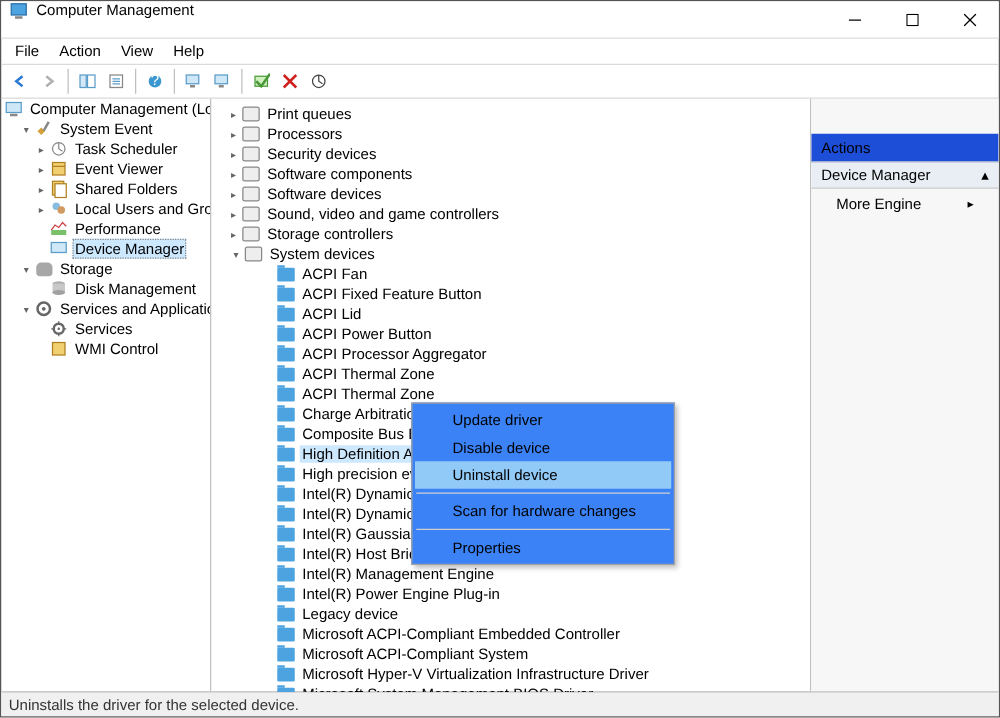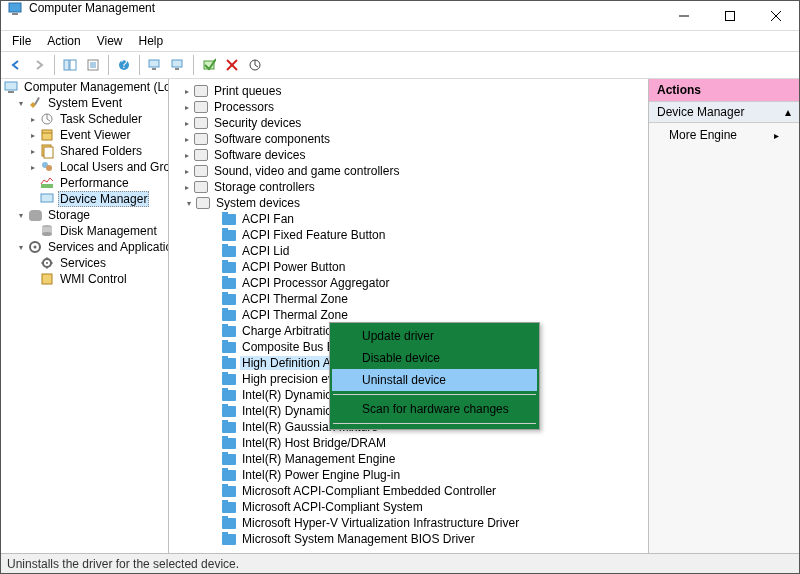--- a/index.html
+++ b/index.html
@@ -34,27 +34,27 @@
 
 .node { white-space: nowrap; }
 .row { display: flex; align-items: center; height: 16px; padding-left: 2px; }
 .expander { width: 12px; height: 12px; flex: 0 0 12px; display: flex; align-items: center; justify-content: center; font-size: 8px; color: #666; }
 .icon { width: 16px; height: 16px; flex: 0 0 16px; margin-right: 3px; display: flex; align-items: center; justify-content: center; }
 .label { padding: 0 2px; }
 .label.selected { background: #cce8ff; border: 1px dotted #888; padding: 0 1px; }
 .label.highlight { background: #cce8ff; min-width: 160px; }
 
 
-.actions-header { background: #f9a8d4; border-bottom: 1px solid #ccc; padding: 4px 8px; font-weight: 700; }
+.actions-header { background: #1d4ed8; border-bottom: 1px solid #ccc; padding: 4px 8px; font-weight: 400; margin-top: 28px; }
 .actions-section { background: #e9eef5; border-bottom: 1px solid #ccc; padding: 3px 8px; display: flex; align-items: center; justify-content: space-between; }
 .actions-item { padding: 5px 20px; }
 .chevright { font-size: 10px; }
 
 
-.context-menu { position: fixed; background: #15803d; border: 1px solid #a0a0a0; box-shadow: 2px 2px 4px rgba(0,0,0,0.25); padding: 2px; min-width: 190px; }
+.context-menu { position: fixed; background: #3b82f6; border: 1px solid #a0a0a0; box-shadow: 2px 2px 4px rgba(0,0,0,0.25); padding: 2px; min-width: 190px; }
 .context-menu .citem { padding: 4px 28px 4px 30px; }
 .context-menu .citem.highlight { background: #91c9f7; }
 .context-menu .csep { height: 1px; background: #d0d0d0; margin: 3px 1px; }
 
 
 .statusbar { height: 20px; border-top: 1px solid #bfbfbf; display: flex; align-items: center; padding: 0 6px; color: #333; background: #f0f0f0; }
 
 
 .ico-folder { width: 14px; height: 11px; background: #4da3e0; border-radius: 1px; position: relative; }
 .ico-folder::before { content: ""; position: absolute; top: -2px; left: 0; width: 6px; height: 2px; background: #4da3e0; }
@@ -497,20 +497,27 @@
             <span class="icon">
               <span class="ico-folder"></span>
             </span>
             <span class="label">Intel(R) Power Engine Plug-in</span>
           </div>
           <div class="row" style="padding-left: 28px;">
             <span class="expander"></span>
             <span class="icon">
               <span class="ico-folder"></span>
             </span>
+            <span class="label">Legacy device</span>
+          </div>
+          <div class="row" style="padding-left: 28px;">
+            <span class="expander"></span>
+            <span class="icon">
+              <span class="ico-folder"></span>
+            </span>
             <span class="label">Microsoft ACPI-Compliant Embedded Controller</span>
           </div>
           <div class="row" style="padding-left: 28px;">
             <span class="expander"></span>
             <span class="icon">
               <span class="ico-folder"></span>
             </span>
             <span class="label">Microsoft ACPI-Compliant System</span>
           </div>
           <div class="row" style="padding-left: 28px;">
@@ -547,17 +554,18 @@
 
 <div class="context-menu" style="left:329px; top:322px;">
   <div id="ctx-items">
       <div class="citem">Update driver</div>
       <div class="citem">Disable device</div>
       <div class="citem highlight">Uninstall device</div>
     </div>
   <div class="csep"></div>
   <div class="citem">Scan for hardware changes</div>
   <div class="csep"></div>
+  <div class="citem">Properties</div>
 </div>
 
 <div class="statusbar">
   <span>Uninstalls the driver for the selected device.</span>
 </div>
 
 </body></html>

